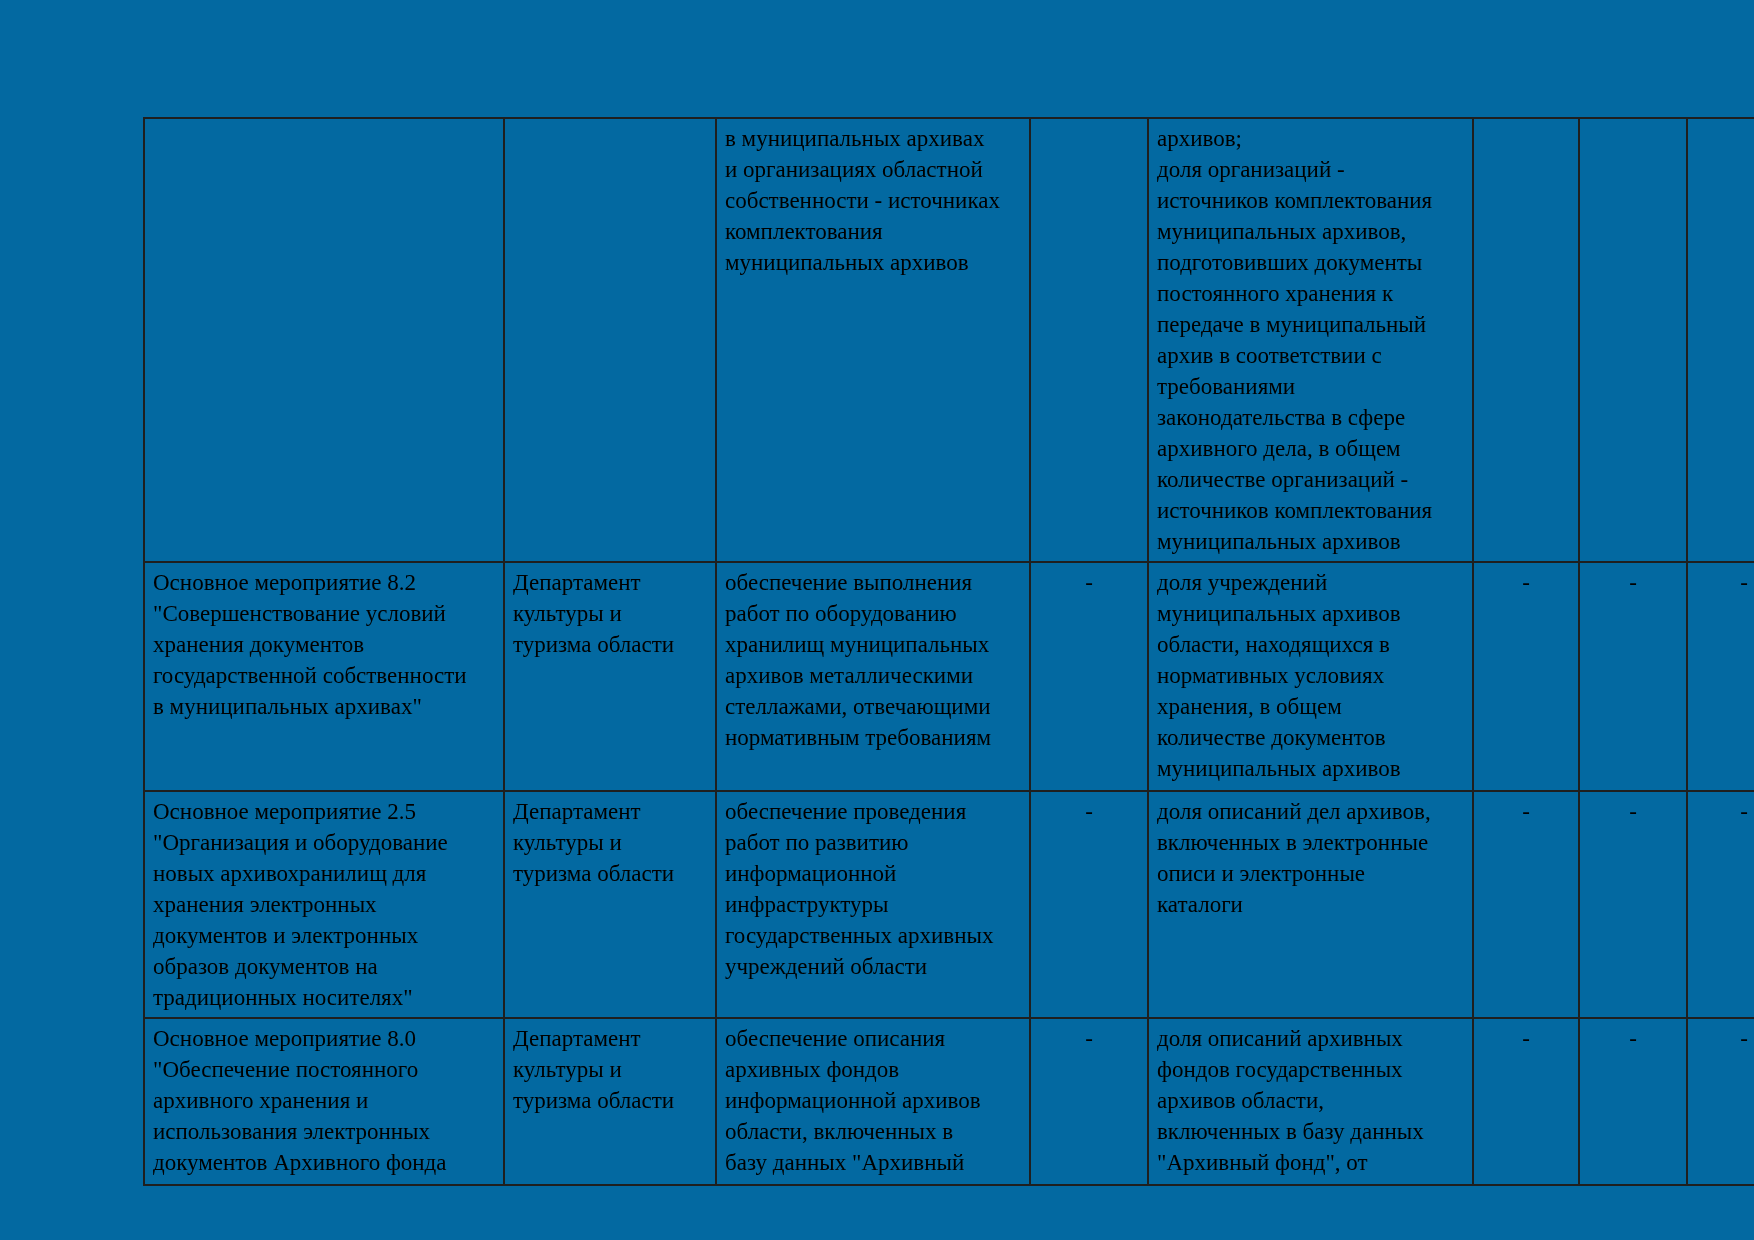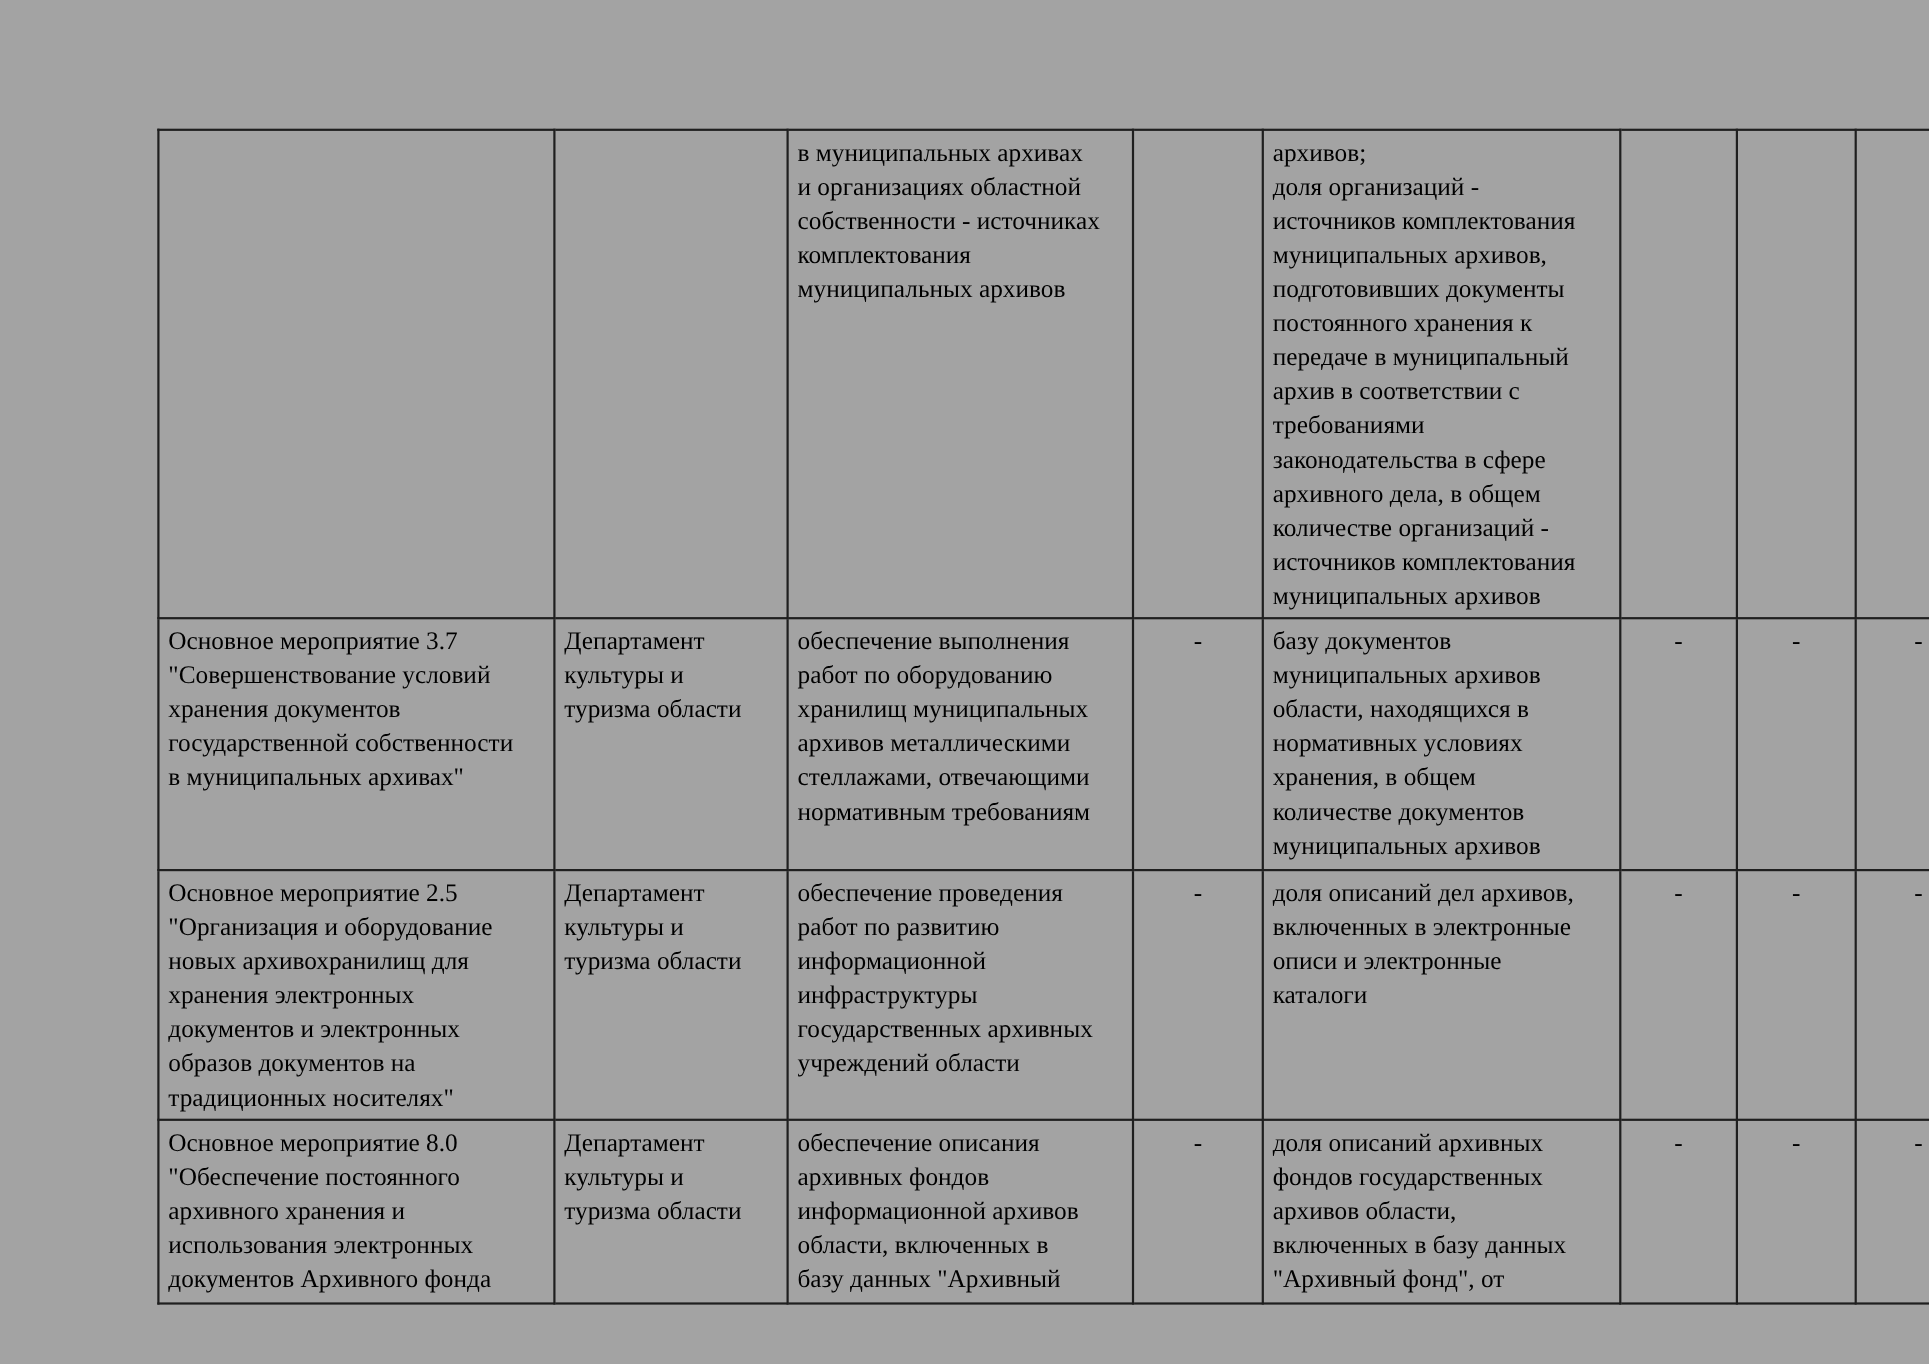--- a/index.html
+++ b/index.html
@@ -5,21 +5,21 @@
   html, body {
     margin: 0;
     padding: 0;
     background: #ffffff;
   }
   .page {
     position: relative;
     width: 1754px;
     height: 1240px;
     overflow: hidden;
-    background: #a3a3a3;
+    background: #0369a1;
     font-family: "Liberation Serif", "DejaVu Serif", serif;
     color: #000000;
   }
   table.doc-table {
     position: absolute;
     left: 143px;
     top: 117px;
     border-collapse: collapse;
     table-layout: fixed;
     width: 1657px;
@@ -81,36 +81,36 @@
 законодательства в сфере
 архивного дела, в общем
 количестве организаций -
 источников комплектования
 муниципальных архивов</td>
           <td></td>
           <td></td>
           <td></td>
         </tr>
         <tr class="row-1">
-          <td>Основное мероприятие 3.7
+          <td>Основное мероприятие 8.2
 "Совершенствование условий
 хранения документов
 государственной собственности
 в муниципальных архивах"</td>
           <td>Департамент
 культуры и
 туризма области</td>
           <td>обеспечение выполнения
 работ по оборудованию
 хранилищ муниципальных
 архивов металлическими
 стеллажами, отвечающими
 нормативным требованиям</td>
           <td class="dash">-</td>
-          <td>базу документов
+          <td>доля учреждений
 муниципальных архивов
 области, находящихся в
 нормативных условиях
 хранения, в общем
 количестве документов
 муниципальных архивов</td>
           <td class="dash">-</td>
           <td class="dash">-</td>
           <td class="dash">-</td>
         </tr>

